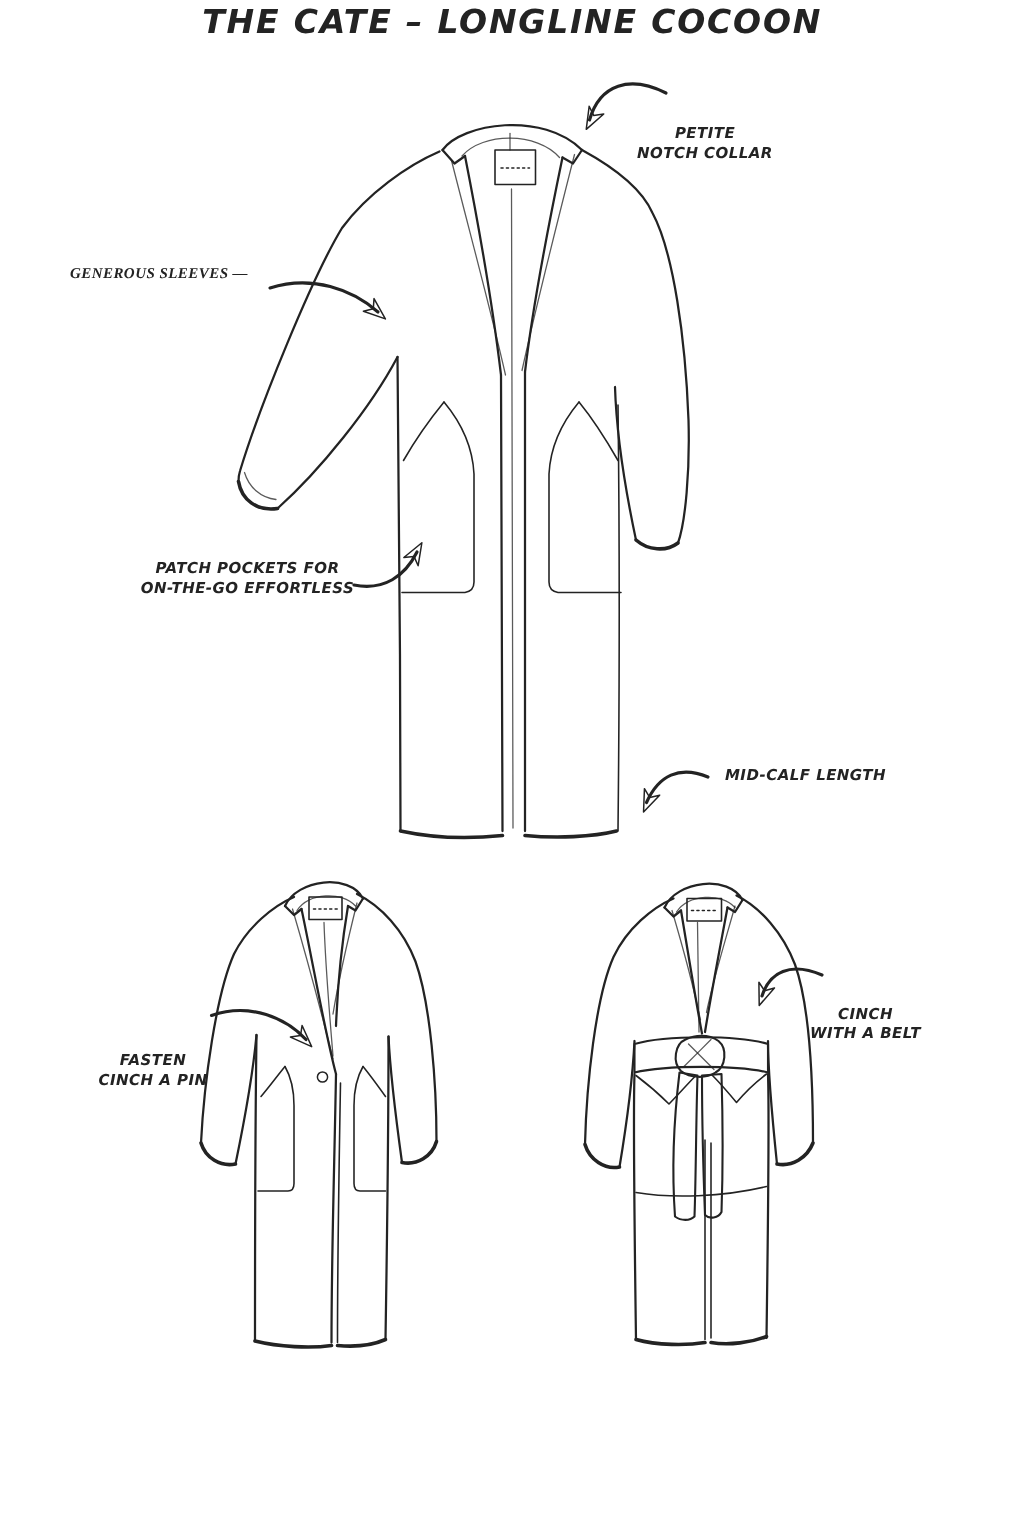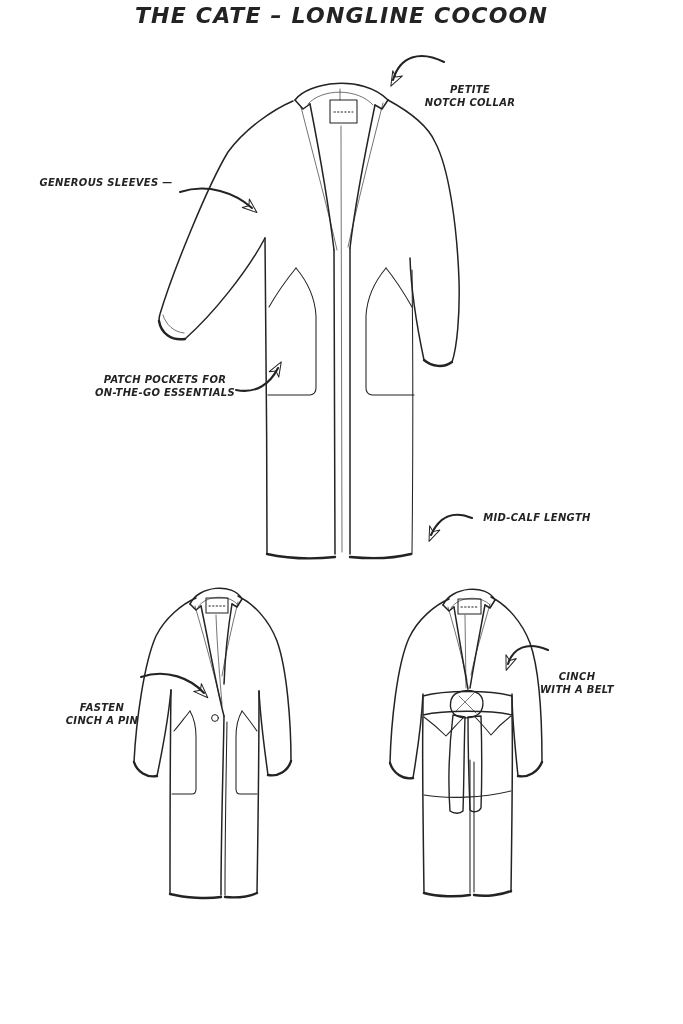--- a/index.html
+++ b/index.html
@@ -156,27 +156,27 @@
         <path class="head" transform="translate(507,668) rotate(110)" d="M 2.5,0 L -12,-5.5 L -8,0 L -12,5.5 Z"></path>
       </g>
     </g>
   </svg>
 
   <div class="ann" style="left:424px;top:51px;width:92px;margin-top:32px;">
     <span>PETITE</span>
     <span>NOTCH COLLAR</span>
   </div>
 
-  <div class="ann" style="left:28px;top:176px;width:156px;">
+  <div class="ann" style="left:28px;top:176px;width:156px;font-family:Liberation Serif, serif;">
     <span>GENEROUS SLEEVES —</span>
   </div>
 
   <div class="ann" style="left:90px;top:373px;width:150px;">
     <span>PATCH POCKETS FOR</span>
-    <span>ON-THE-GO ESSENTIALS</span>
+    <span>ON-THE-GO EFFORTLESS</span>
   </div>
 
   <div class="ann alignleft" style="left:477px;top:511px;width:120px;">
     <span>MID-CALF LENGTH</span>
   </div>
 
   <div class="ann" style="left:58px;top:657px;width:88px;margin-top:44px;">
     <span>FASTEN</span>
     <span>CINCH A PIN</span>
   </div>

